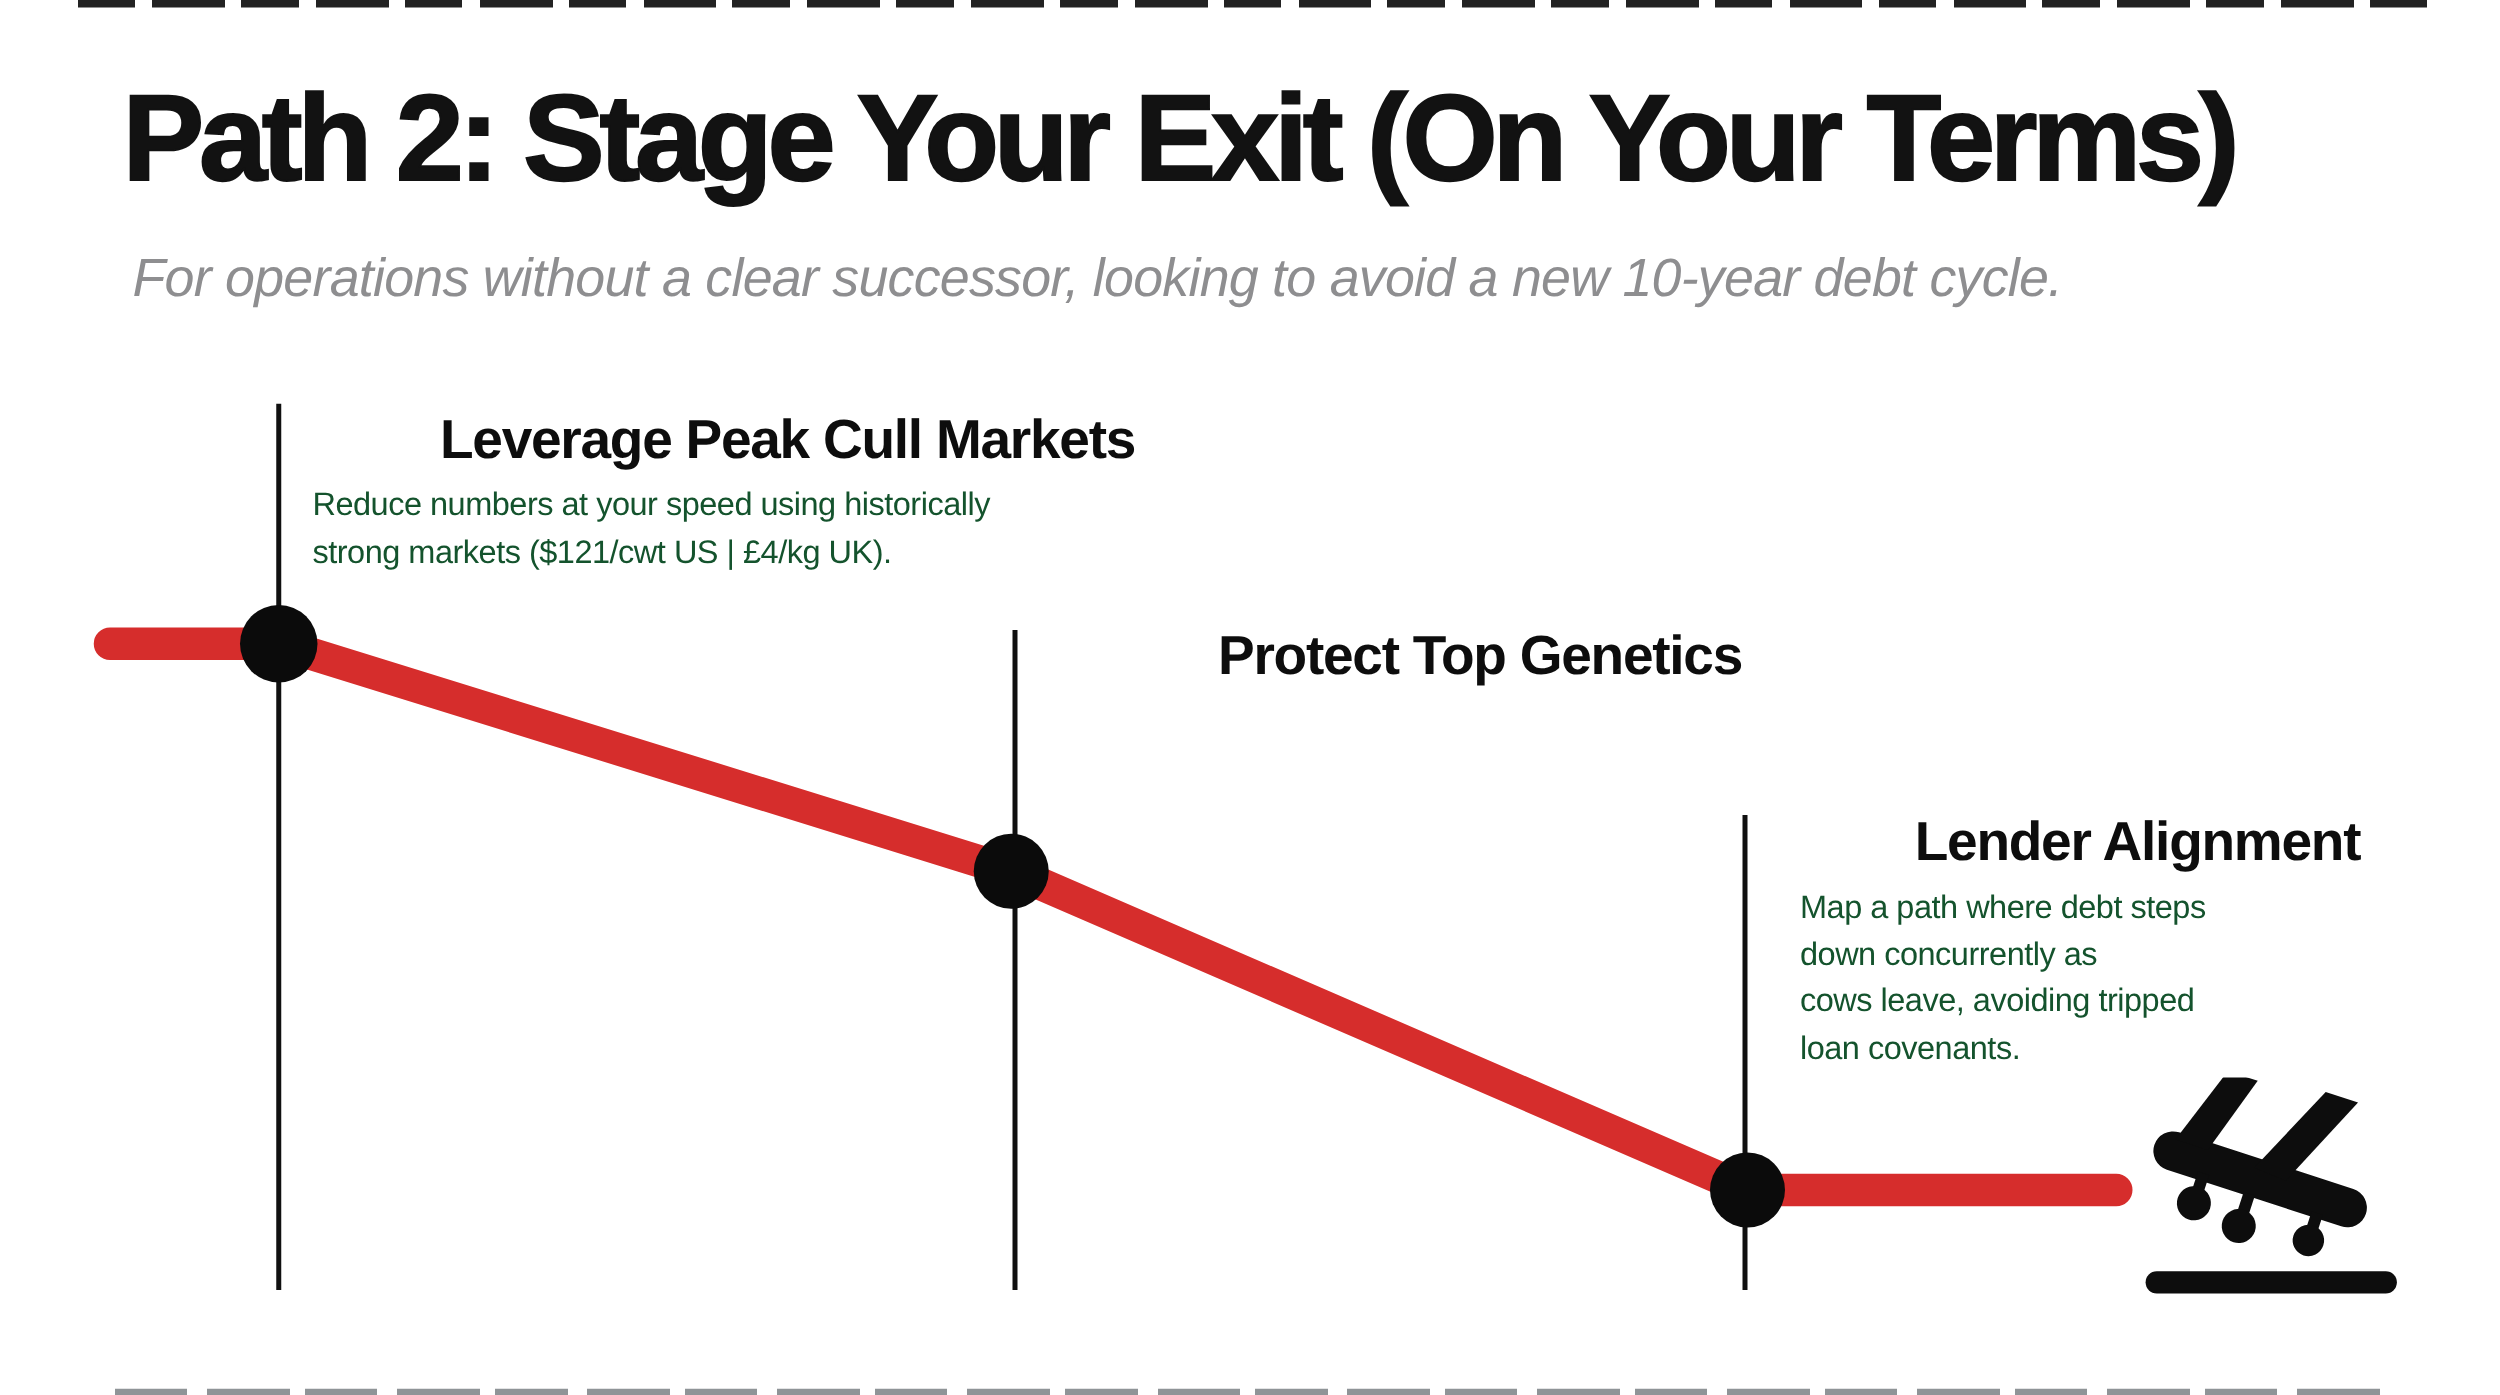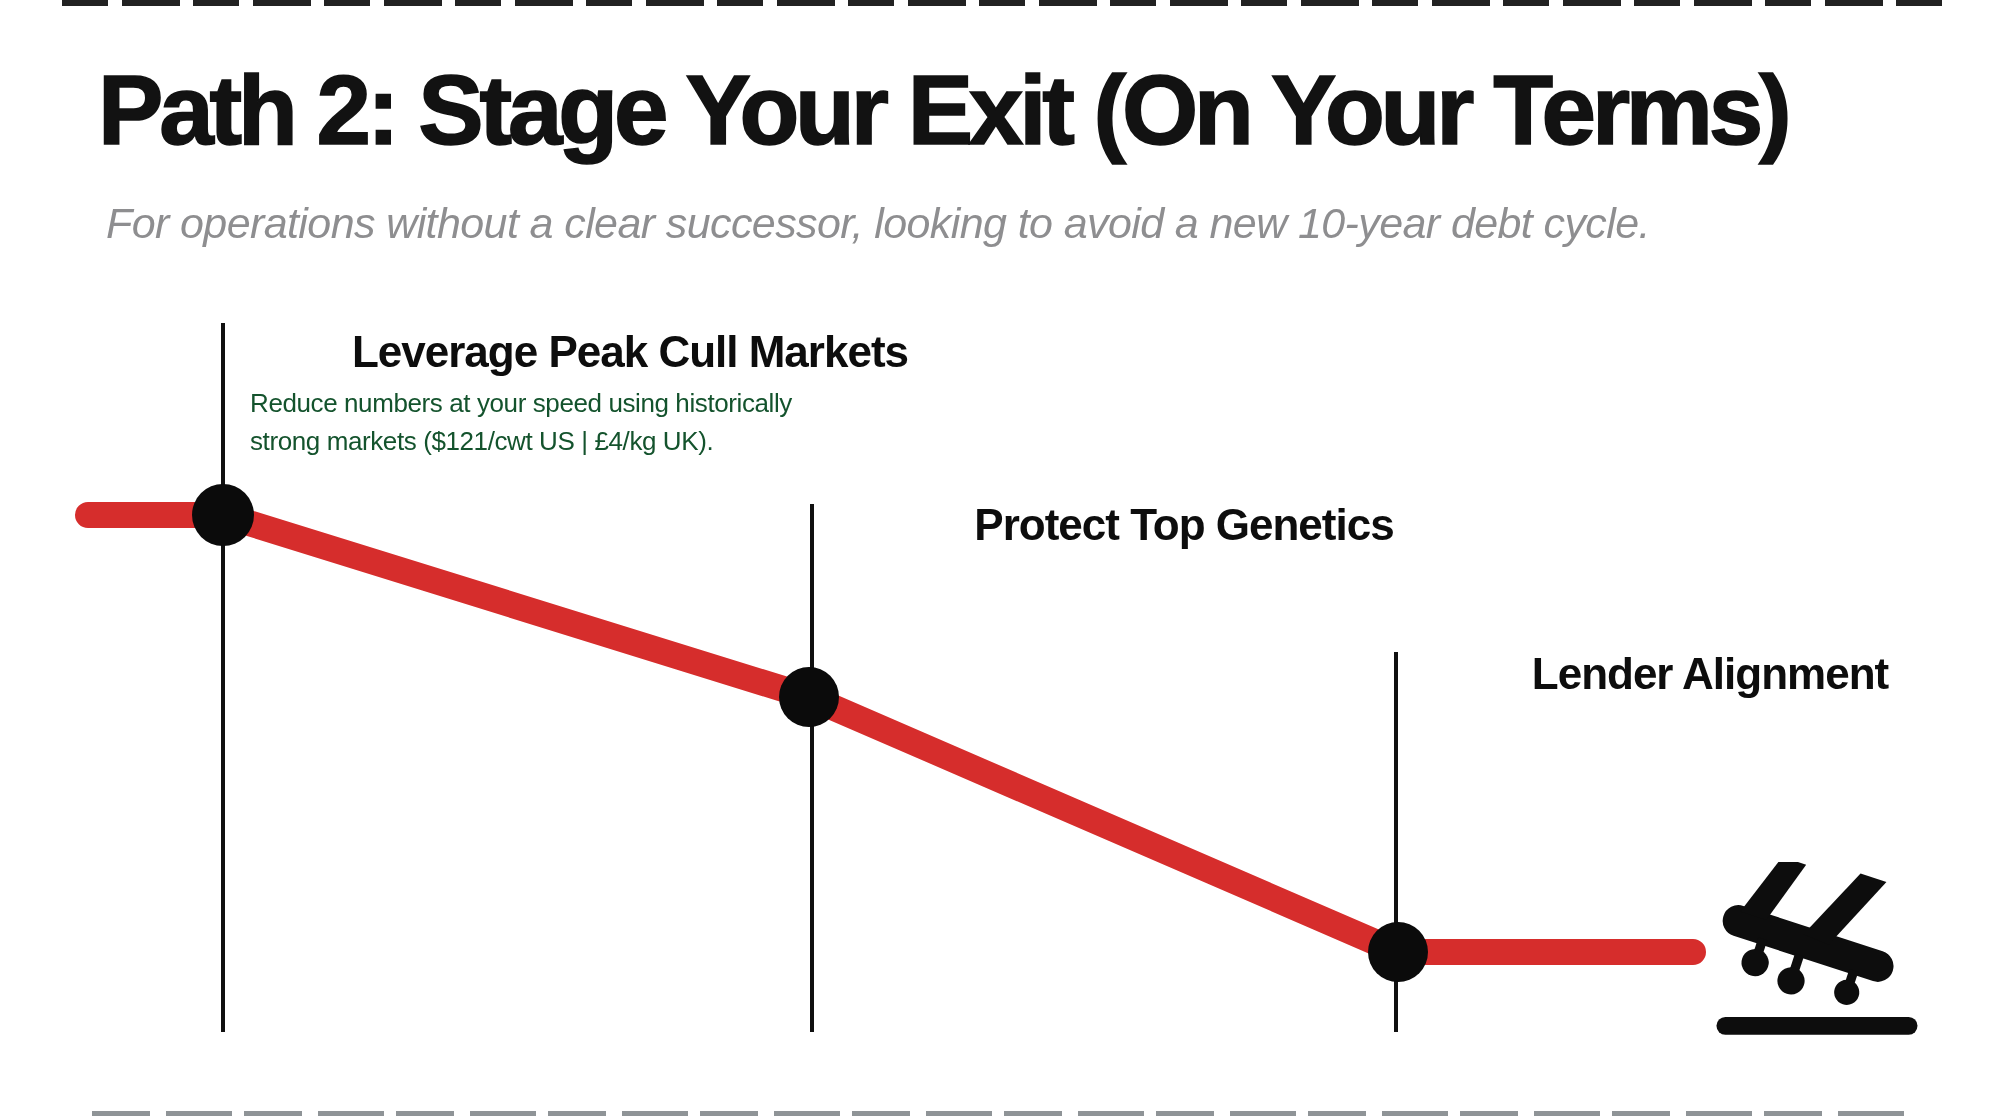--- a/index.html
+++ b/index.html
@@ -75,20 +75,24 @@
     <p>Reduce numbers at your speed using historically
 strong markets ($121/cwt US | £4/kg UK).</p>
   </div>
 
   <div class="milestone m2">
     <h2>Protect Top Genetics</h2>
   </div>
 
   <div class="milestone m3">
     <h2>Lender Alignment</h2>
+    <p>Map a path where debt steps
+down concurrently as
+cows leave, avoiding tripped
+loan covenants.</p>
   </div>
 
   <svg class="plane" viewBox="0 0 200 170" aria-hidden="true">
     <g transform="rotate(18 95 80)">
       <rect x="6" y="64" width="170" height="30" rx="15"></rect>
       <polygon points="20,70 42,8 66,8 46,70"></polygon>
       <polygon points="84,72 118,0 144,0 110,74"></polygon>
       <rect x="44" y="88" width="9" height="18"></rect>
       <rect x="82" y="92" width="9" height="18"></rect>
       <rect x="136" y="90" width="9" height="16"></rect>

